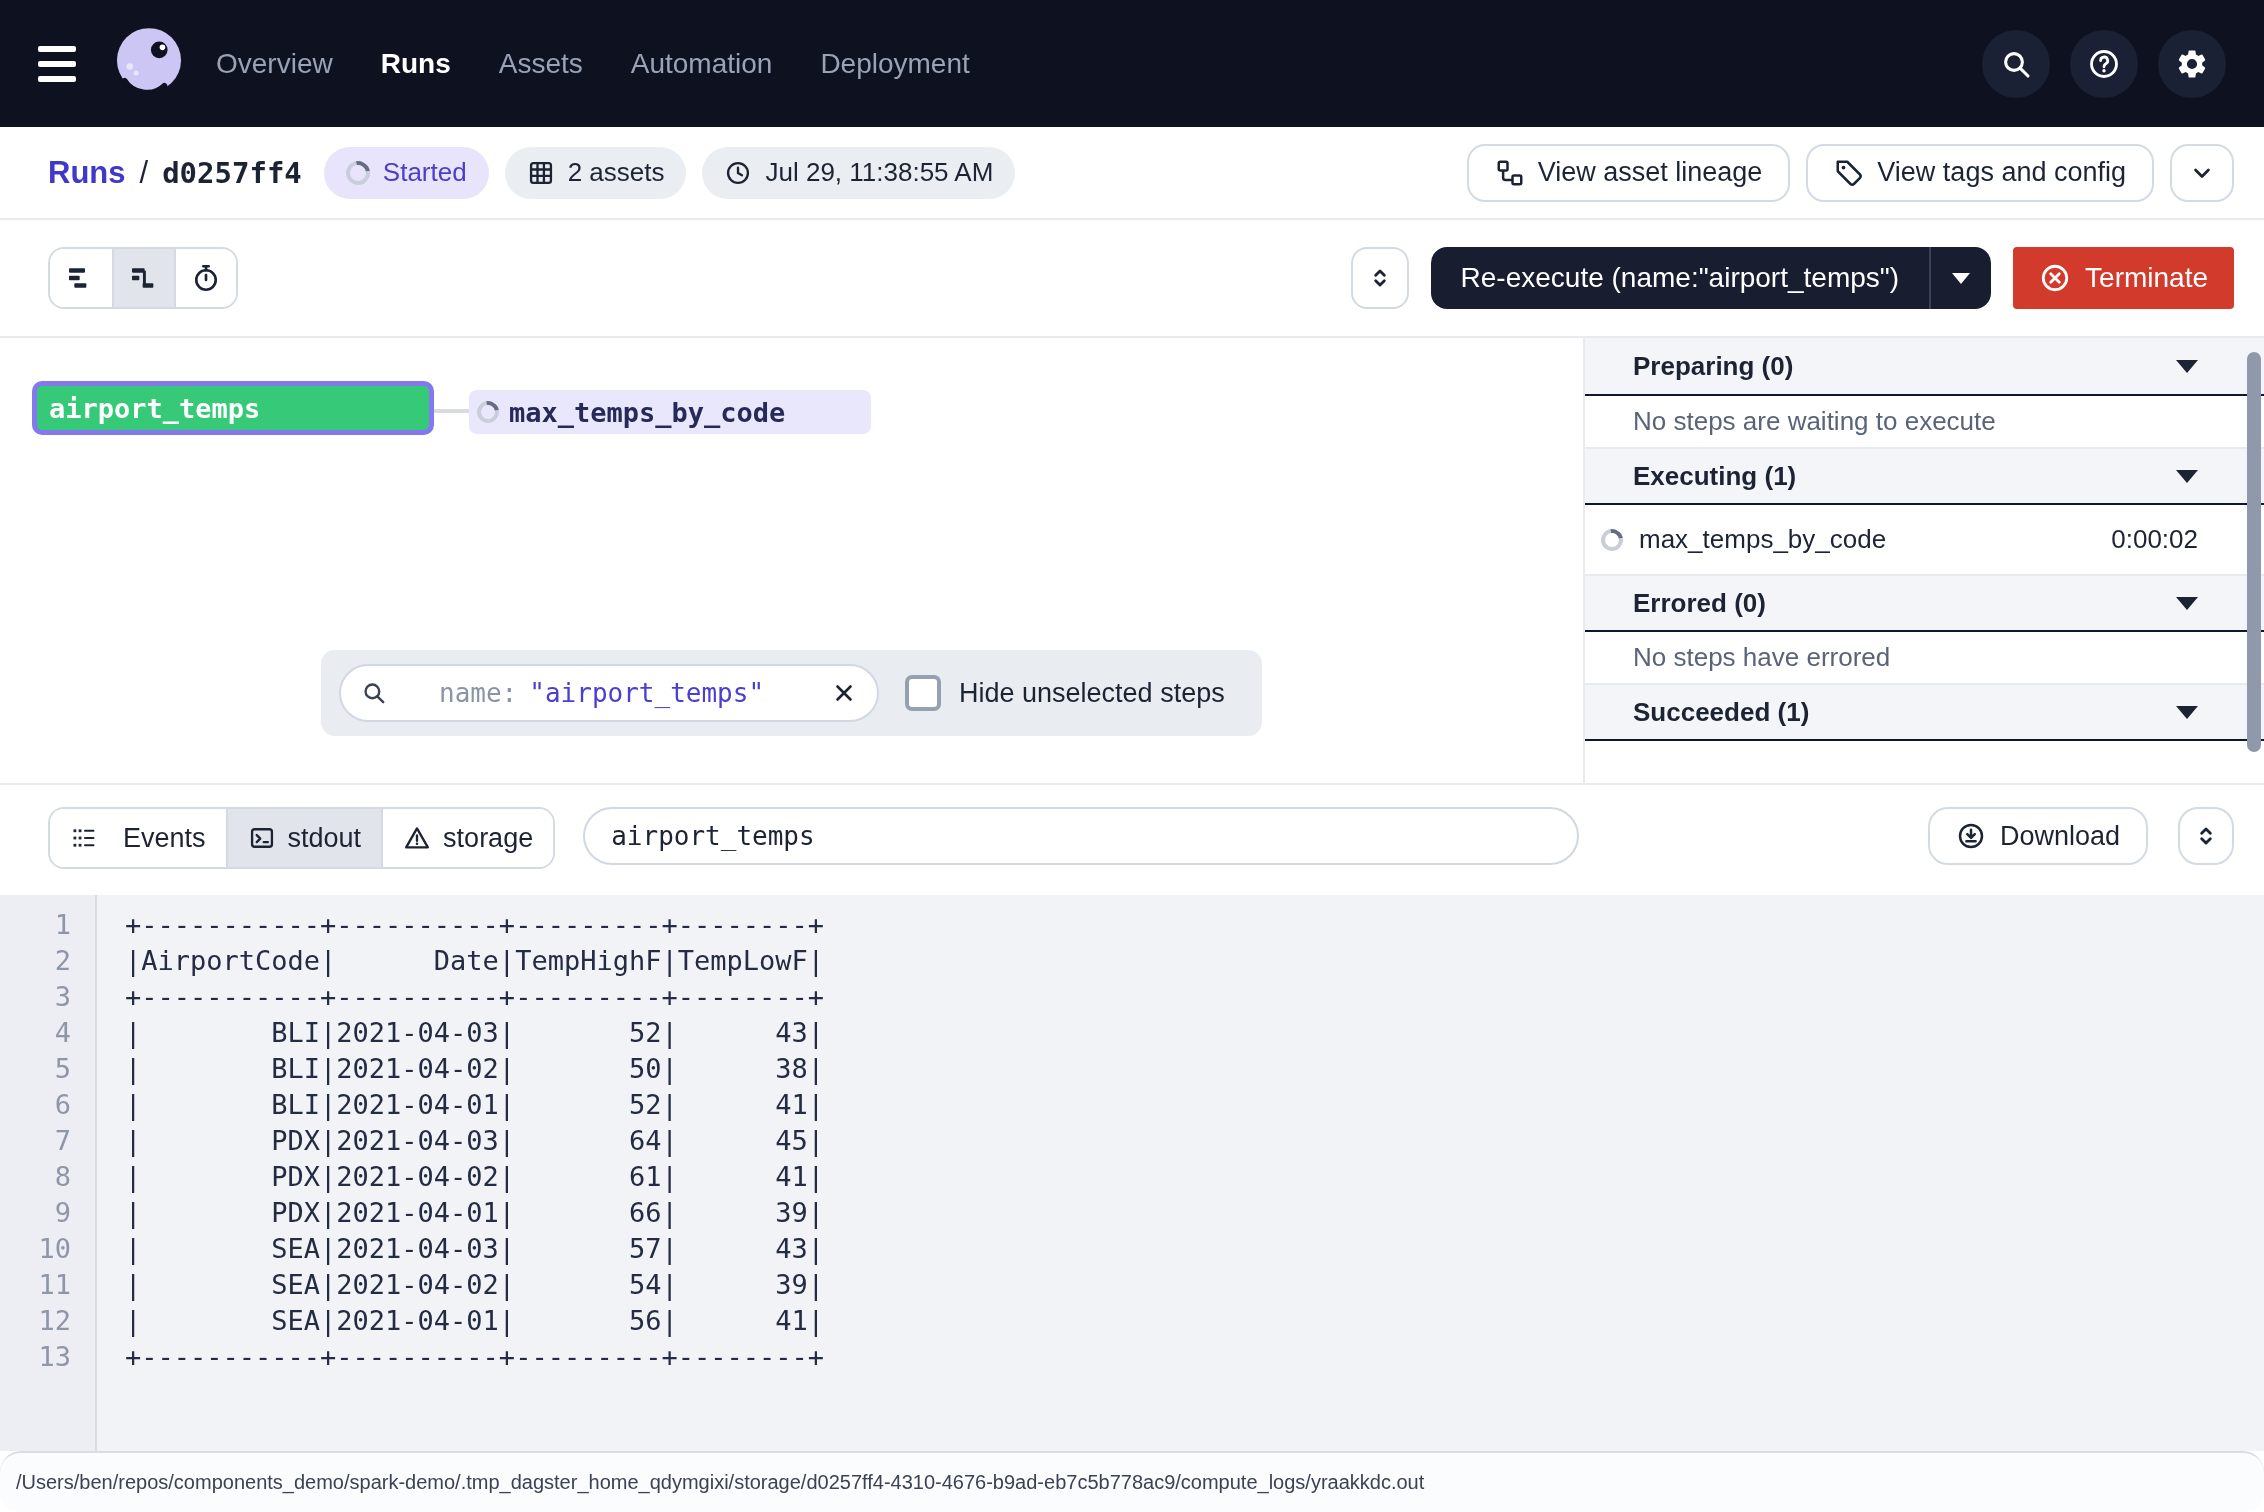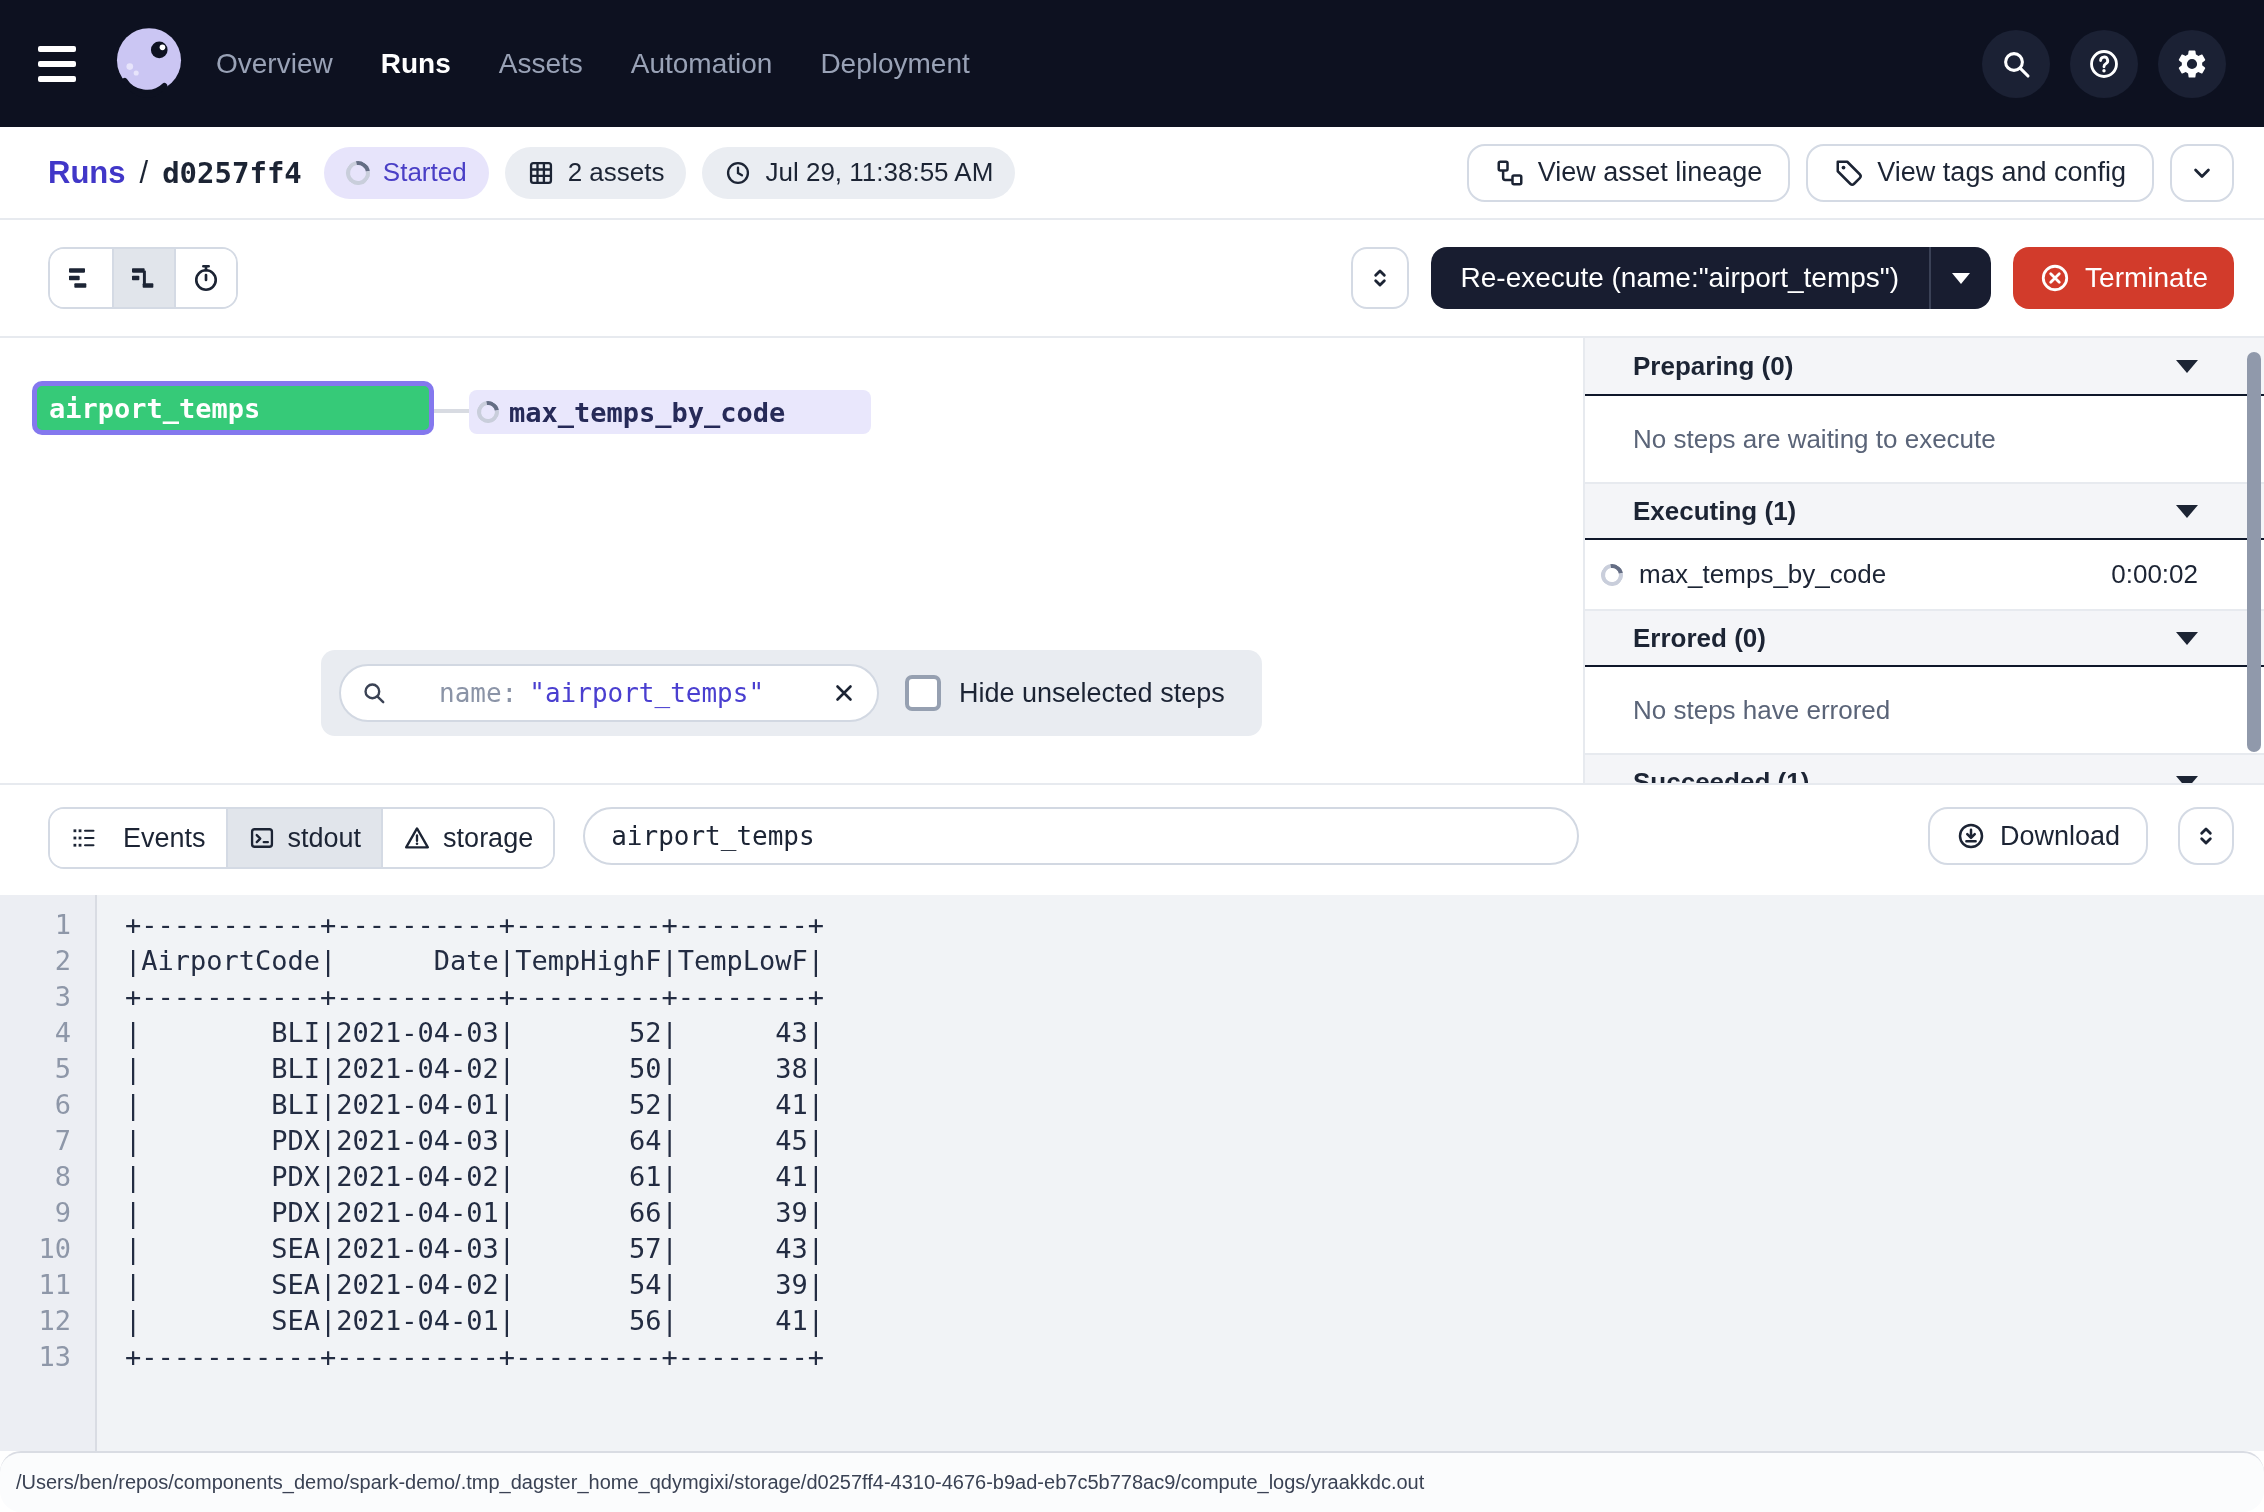--- a/index.html
+++ b/index.html
@@ -37,21 +37,21 @@
   .seg .seg-btn { min-width:62px; height:58px; background:#fff; border:none; border-left:2px solid #d4dae4; display:flex; align-items:center; justify-content:center; gap:12px; font-size:27px; color:#1c2434; cursor:pointer; padding:0 20px; }
   .seg .seg-btn:first-child { border-left:none;gap:25px; }
   .seg .seg-btn.active { background:#e1e5eb; }
   .seg .seg-btn.square { padding:0; width:62px; }
   .toolbar-right { margin-left:auto; display:flex; gap:22px; align-items:center; }
   .zoom-btn { width:58px; height:62px; background:#fff; border:2px solid #d4dae4; border-radius:16px; display:flex; align-items:center; justify-content:center; cursor:pointer; }
   .reexec { height:62px; background:#181d30; color:#fff; border:none; border-radius:16px; display:flex; align-items:center; font-size:28px; cursor:pointer; padding:0; }
   .reexec .label { padding:0 30px; }
   .reexec .caretseg { width:62px; align-self:stretch; border-left:2px solid #3a4156; display:flex; align-items:center; justify-content:center; }
   .caret-down { width:0; height:0; border-left:9px solid transparent; border-right:9px solid transparent; border-top:11px solid #fff; }
-  .terminate { height:62px; background:#d23b2b; color:#fff; border:none; border-radius:16px; display:flex; align-items:center; gap:14px; padding:0 26px; font-size:28px; cursor:pointer; }
+  .terminate { height:62px; background:#d23b2b; color:#fff; border:none; border-radius:4px; display:flex; align-items:center; gap:14px; padding:0 26px; font-size:28px; cursor:pointer; }
 
   
   .main { display:flex; height:449px; border-top:2px solid #e7eaef; border-bottom:2px solid #e7eaef; background:#fff; }
   .gantt { position:relative; width:1583px; background:#fff; }
   .step-box { position:absolute; display:flex; align-items:center; font-family:"DejaVu Sans Mono", monospace; font-weight:700; font-size:27px; cursor:pointer; }
   .step-green { left:32px; top:43px; width:402px; height:54px; background:#36ca78; border:5px solid #8478ee; border-radius:10px; color:#fff; padding-left:12px; }
   .step-lav { left:469px; top:52px; width:402px; height:44px; background:#e9e7fc; border-radius:8px; color:#262a58; padding-left:8px; gap:10px; }
   .connector { position:absolute; left:432px; top:71px; width:38px; height:4px; background:#d8dbe2; }
   .spinner.sm { width:22px; height:22px; border-width:4px; }
   .search-overlay { position:absolute; left:321px; top:312px; width:941px; height:86px; background:#e9ecf1; border-radius:14px; display:flex; align-items:center; padding:0 18px; gap:26px; }
@@ -59,21 +59,21 @@
   .search-prefix { color:#8b94a7;margin-left:40px; }
   .search-value { color:#4a3fd0; }
   .clear-x { margin-left:auto; background:none; border:none; cursor:pointer; display:flex; }
   .hide-row { display:flex; align-items:center; gap:18px; font-size:27px; color:#1c2434; }
   .checkbox { width:36px; height:36px; border:4px solid #96a0b1; border-radius:7px; background:#fff; cursor:pointer; flex:none; }
 
   .steps-panel { flex:1; border-left:2px solid #e7eaef; position:relative; overflow:hidden; background:#fff; }
   .sect-header { height:58px; background:#f4f5f8; border-top:2px solid #e7eaef; border-bottom:2px solid #0f172a; display:flex; align-items:center; padding:0 66px 0 48px; font-size:26px; font-weight:700; color:#1c2434; cursor:pointer; }
   .sect-header:first-child { border-top:none; }
   .tri { margin-left:auto; width:0; height:0; border-left:11px solid transparent; border-right:11px solid transparent; border-top:13px solid #1c2434; }
-  .sect-body { height:86px; display:flex; align-items:center; padding:0 48px; font-size:26px; color:#5a6478; background:#fff; }
+  .sect-body { height:51px; display:flex; align-items:center; padding:0 48px; font-size:26px; color:#5a6478; background:#fff; }
   .step-row { height:69px; display:flex; align-items:center; gap:16px; padding:0 66px 0 16px; font-size:26px; color:#1c2434; background:#fff; }
   .step-row .elapsed { margin-left:auto; }
   .panel-scrollbar { position:absolute; right:3px; top:14px; width:14px; height:400px; background:#9099ab; border-radius:7px; cursor:pointer; }
 
   
   .logbar { height:110px; background:#fff; display:flex; align-items:flex-start; padding:22px 30px 0 48px; }
   .filter-input { margin-left:28px; width:996px; height:58px; border:2px solid #d2d8e2; border-radius:29px; background:#fff; font-family:"DejaVu Sans Mono", monospace; font-size:26px; color:#1c2434; padding:0 26px; outline:none; }
   .logbar-right { margin-left:auto; display:flex; gap:30px; }
   .pill-btn { display:inline-flex; align-items:center; gap:14px; height:58px; padding:0 26px; background:#fff; border:2px solid #d4dae4; border-radius:20px; font-size:27px; color:#1c2434; cursor:pointer; }
   .pill-btn.square { width:56px; padding:0; justify-content:center; }

